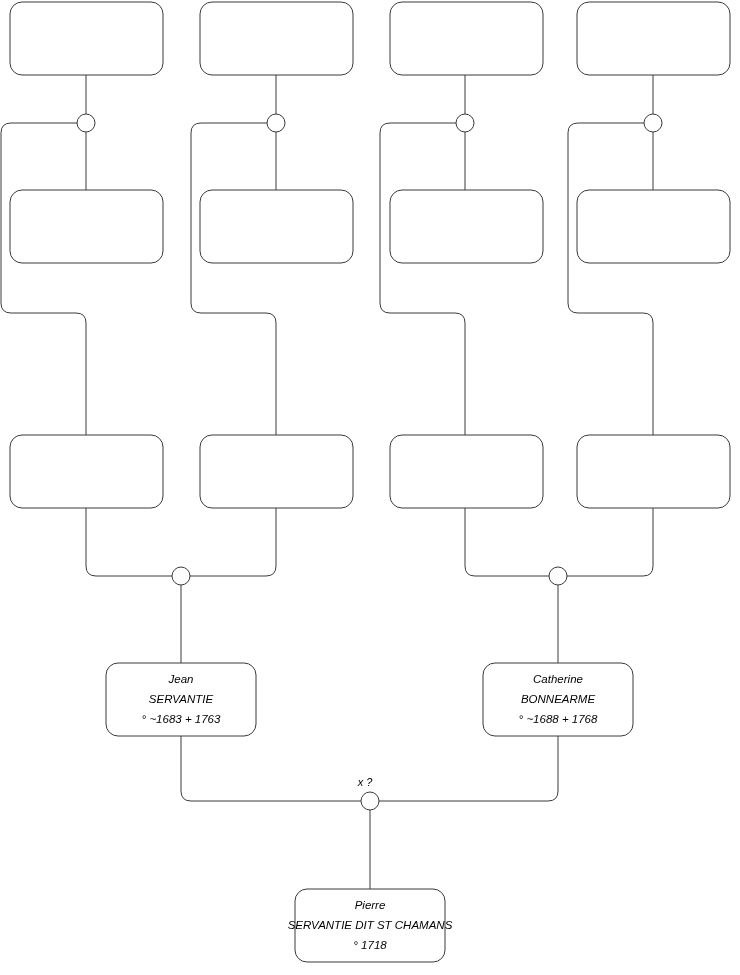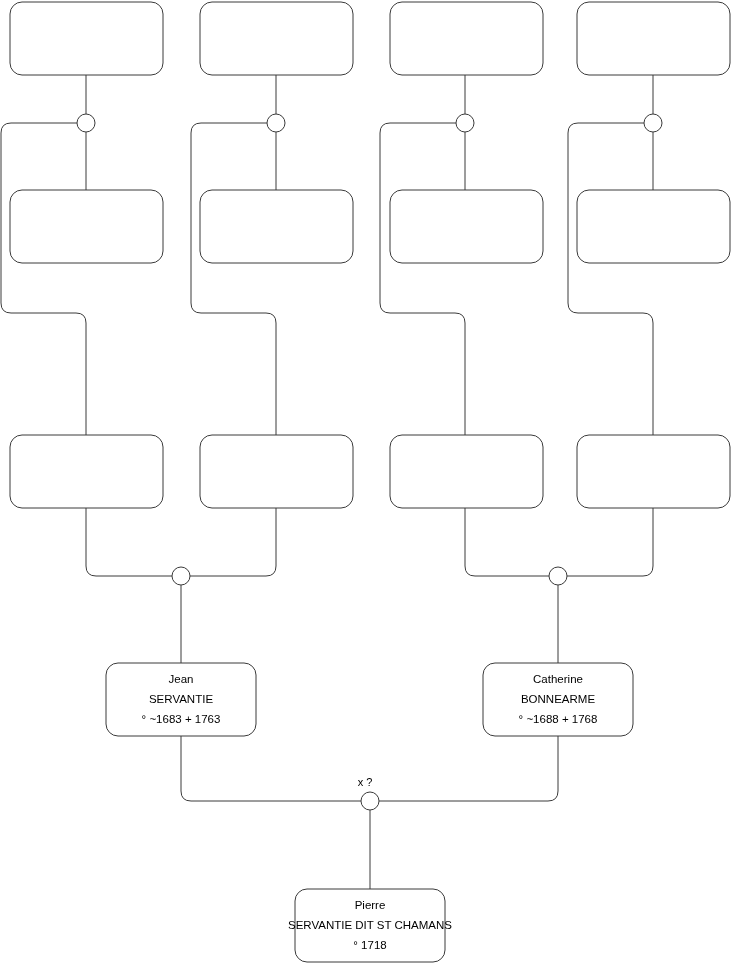--- a/index.html
+++ b/index.html
@@ -1,21 +1,21 @@
 <!DOCTYPE html>
 <html><head>
 <meta charset="utf-8">
 <style>
   html,body{margin:0;padding:0;background:#ffffff;}
   body{
     width:740px;height:975px;
     font-family:"Liberation Sans","DejaVu Sans",sans-serif;
     overflow:hidden;
   }
-  #tree-root{position:relative;width:740px;height:975px;}
+  #tree-root{position:relative;width:740px;height:975px;font-style:italic;}
   svg#tree-svg{position:absolute;left:0;top:0;width:740px;height:975px;display:block;}
   .node-rect{fill:#ffffff;stroke:#3a3a3a;stroke-width:1;}
   .link-path{fill:none;stroke:#3a3a3a;stroke-width:1;}
   .union-circle{fill:#ffffff;stroke:#3a3a3a;stroke-width:1;}
   .node-text{
     font-family:"Liberation Sans","DejaVu Sans",sans-serif;
     font-size:11.5px;fill:#000000;text-anchor:middle;
     dominant-baseline:middle;white-space:pre;
   }
   .union-label{

